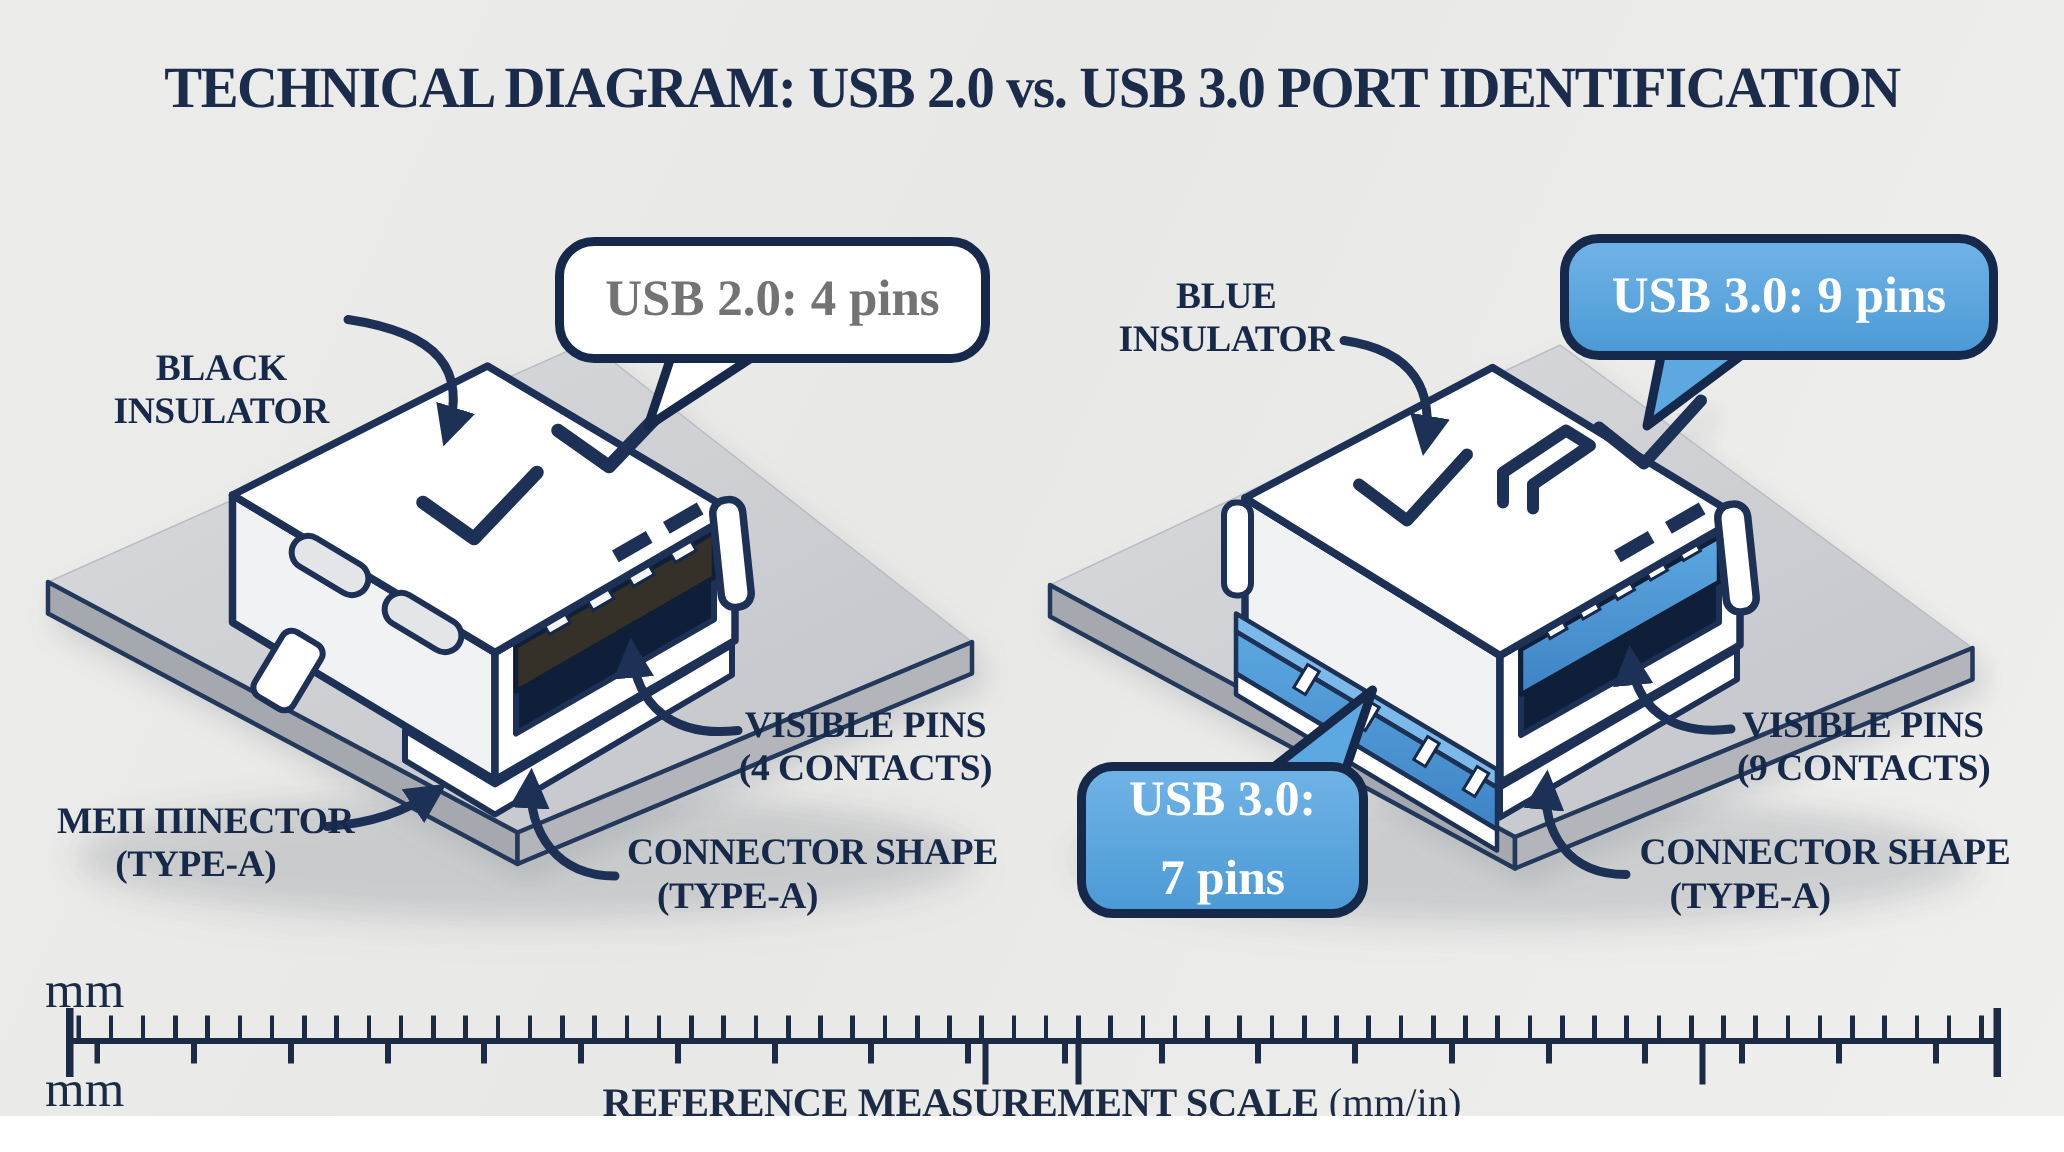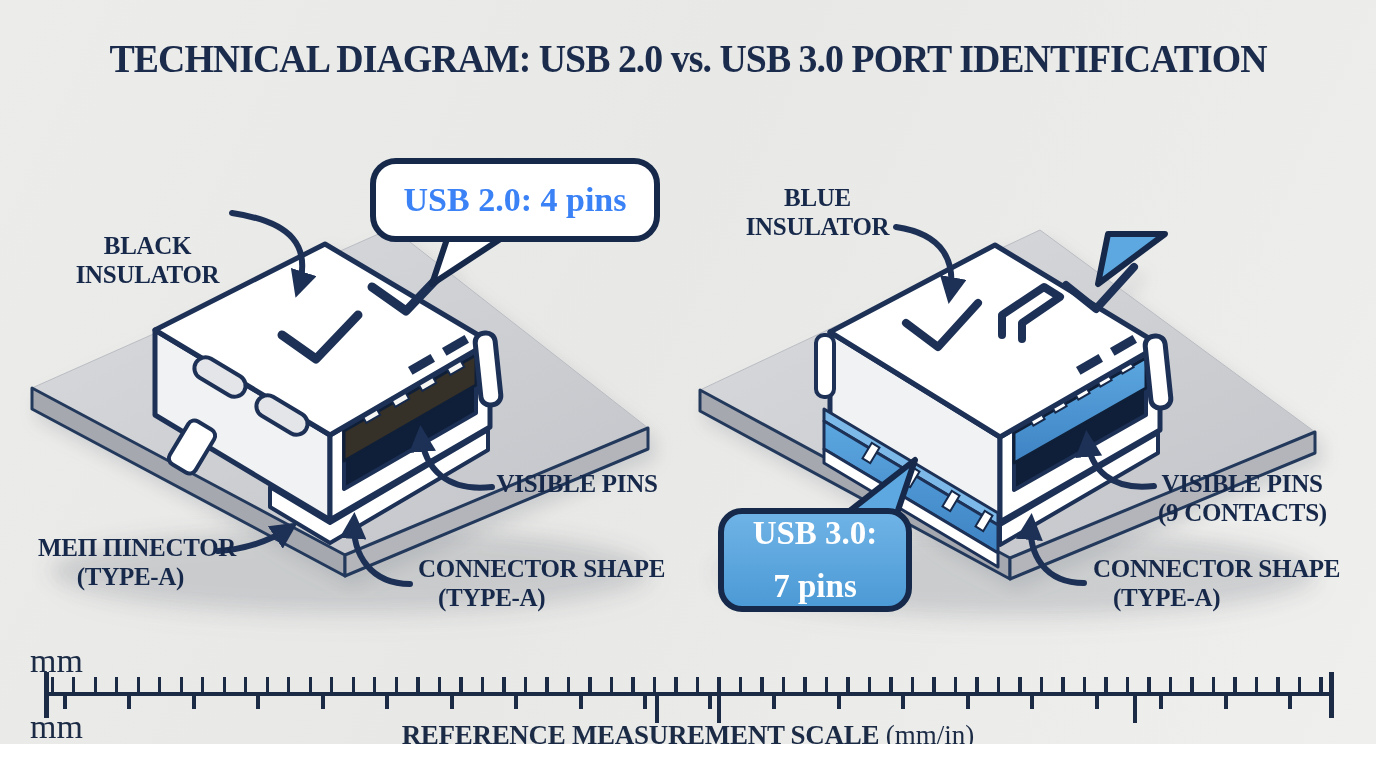--- a/index.html
+++ b/index.html
@@ -19,21 +19,21 @@
   .overlay{position:absolute;left:0;top:0;width:1376px;height:768px;pointer-events:none;}
   .lbl{
     position:absolute;font-weight:bold;font-size:25px;line-height:1.16;
     text-align:center;letter-spacing:-.3px;white-space:nowrap;color:#17294a;
   }
   .lbl .indent{text-align:left;padding-left:20px;}
   .bubble{
     position:absolute;display:flex;align-items:center;justify-content:center;
     border:6px solid #16294a;border-radius:26px;font-weight:bold;white-space:nowrap;
   }
-  .bubble.white{background:#ffffff;color:#3b82f6;font-size:34px;}
+  .bubble.white{background:#ffffff;color:#737373;font-size:34px;}
   .bubble.blue{background:linear-gradient(180deg,#6fb3e6 0%,#4c9ad6 100%);color:#ffffff;font-size:34px;}
   .badge{
     position:absolute;display:flex;flex-direction:column;align-items:center;justify-content:center;
     border:6px solid #16294a;border-radius:24px;font-weight:bold;color:#fff;
     background:linear-gradient(180deg,#6fb3e6 0%,#4c9ad6 100%);font-size:33px;line-height:1.25;gap:12px;
   }
   .ruler{position:absolute;left:45px;top:672px;width:1288px;height:46px;}
   .ruler-baseline{position:absolute;left:0;top:20px;width:100%;height:4px;background:#1b2b45;}
   .ruler-ticks-top{position:absolute;left:6px;top:5px;right:2px;height:15px;
     background:repeating-linear-gradient(to right,#1b2b45 0 3px,transparent 3px 21.5px);}
@@ -193,20 +193,21 @@
     </g>
   </svg>
 
   <div class="lbl" style="left:60px;top:183px;width:175px;margin-top:48px;">
     <div>BLACK</div>
     <div>INSULATOR</div>
   </div>
 
   <div class="lbl" style="left:487px;top:469px;width:180px;">
     <div>VISIBLE PINS</div>
+    <div>(4 CONTACTS)</div>
   </div>
 
   <div class="lbl" style="left:418px;top:554px;width:235px;">
     <div>CONNECTOR SHAPE</div>
     <div class="indent">(TYPE-A)</div>
   </div>
 
   <div class="lbl" style="left:38px;top:533px;width:185px;">
     <div>ΜΕΠ ΠΙΝΕCTOR</div>
     <div>(TYPE-A)</div>
@@ -224,20 +225,23 @@
 
   <div class="lbl" style="left:1093px;top:554px;width:235px;">
     <div>CONNECTOR SHAPE</div>
     <div class="indent">(TYPE-A)</div>
   </div>
 
   <div class="bubble white" style="left:370px;top:158px;width:278px;height:72px;">
     <span>USB 2.0: 4 pins</span>
   </div>
 
+  <div class="bubble blue" style="left:1040px;top:156px;width:280px;height:72px;">
+    <span>USB 3.0: 9 pins</span>
+  </div>
 
   <div class="badge" style="left:718px;top:508px;width:182px;height:92px;">
     <div>USB 3.0:</div>
     <div>7 pins</div>
   </div>
 
   <div class="mm" style="left:30px;top:642px;">mm</div>
   <div class="ruler">
     <div class="ruler-endbar left"></div>
     <div class="ruler-ticks-top"></div>

